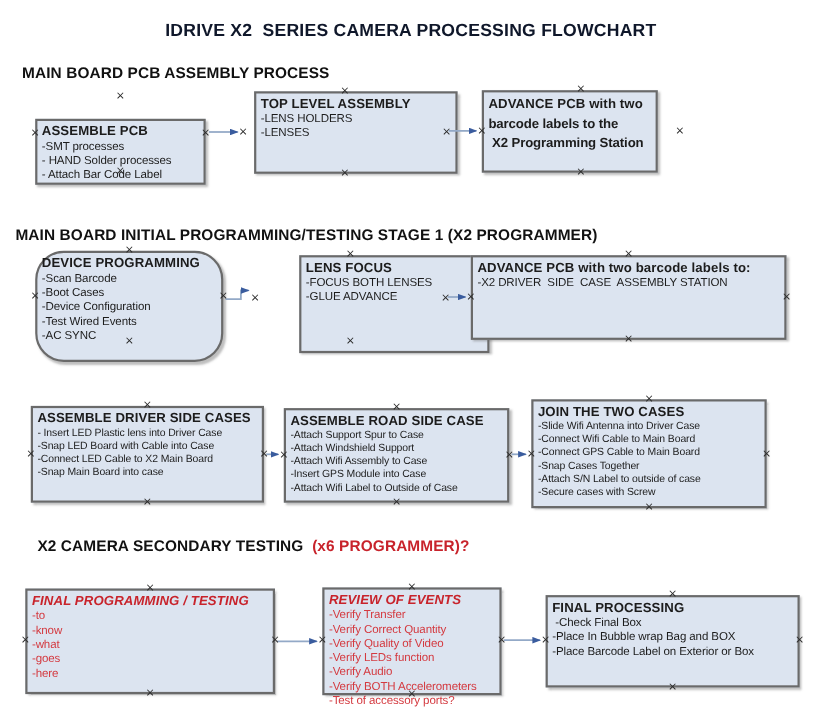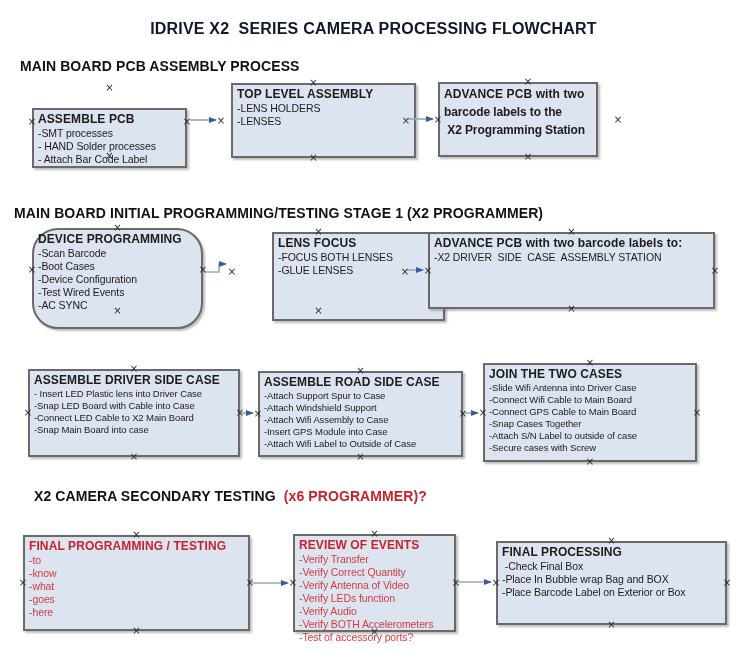--- a/index.html
+++ b/index.html
@@ -32,21 +32,21 @@
   }
   .btitle{
     font-size:12px;font-weight:bold;line-height:16px;white-space:pre;letter-spacing:.1px;
   }
   .bitem{
     font-size:10.5px;line-height:13px;white-space:pre;letter-spacing:-.1px;
   }
   .box.items-sm .bitem{font-size:9.5px;line-height:12px;}
   .box.items-bold .bitem{font-size:12px;font-weight:bold;line-height:18px;}
   .box.items-bold .btitle{line-height:18px;}
-  .box.red .btitle{color:var(--red-title);}
+  .box.red .btitle{color:var(--red-title);font-style:italic;}
   .box.red .bitem{color:var(--red-item);}
   .handle{
     position:absolute;transform:translate(-50%,-50%);
     font-size:10px;line-height:10px;color:#2b2b2b;
     font-family:"DejaVu Sans",sans-serif;z-index:5;
   }
 </style>
 </head>
 <body>
 
@@ -79,28 +79,28 @@
         <div class="btitle">DEVICE PROGRAMMING</div>
         <div class="bitem">-Scan Barcode</div>
         <div class="bitem">-Boot Cases</div>
         <div class="bitem">-Device Configuration</div>
         <div class="bitem">-Test Wired Events</div>
         <div class="bitem">-AC SYNC</div>
       </div>
       <div class="box" style="left: 232px; top: 232px; width: 173px; height: 89px; margin-left: 40px;">
         <div class="btitle">LENS FOCUS</div>
         <div class="bitem">-FOCUS BOTH LENSES</div>
-        <div class="bitem">-GLUE LENSES</div>
+        <div class="bitem">-GLUE ADVANCE</div>
       </div>
       <div class="box" style="left: 428px; top: 232px; width: 287px; height: 77px;">
         <div class="btitle">ADVANCE PCB with two barcode labels to:</div>
         <div class="bitem">-X2 DRIVER  SIDE  CASE  ASSEMBLY STATION</div>
       </div>
       <div class="box items-sm" style="left: 28px; top: 369px; width: 212px; height: 88px;">
-        <div class="btitle">ASSEMBLE DRIVER SIDE CASE</div>
+        <div class="btitle">ASSEMBLE DRIVER SIDE CASES</div>
         <div class="bitem">- Insert LED Plastic lens into Driver Case</div>
         <div class="bitem">-Snap LED Board with Cable into Case</div>
         <div class="bitem">-Connect LED Cable to X2 Main Board</div>
         <div class="bitem">-Snap Main Board into case</div>
       </div>
       <div class="box items-sm" style="left: 483px; top: 363px; width: 214px; height: 99px;">
         <div class="btitle">JOIN THE TWO CASES</div>
         <div class="bitem">-Slide Wifi Antenna into Driver Case</div>
         <div class="bitem">-Connect Wifi Cable to Main Board</div>
         <div class="bitem">-Connect GPS Cable to Main Board</div>
@@ -121,21 +121,21 @@
         <div class="bitem">-to</div>
         <div class="bitem">-know</div>
         <div class="bitem">-what</div>
         <div class="bitem">-goes</div>
         <div class="bitem">-here</div>
       </div>
       <div class="box red" style="left: 293px; top: 534px; width: 163px; height: 98px;">
         <div class="btitle">REVIEW OF EVENTS</div>
         <div class="bitem">-Verify Transfer</div>
         <div class="bitem">-Verify Correct Quantity</div>
-        <div class="bitem">-Verify Antenna of Video</div>
+        <div class="bitem">-Verify Quality of Video</div>
         <div class="bitem">-Verify LEDs function</div>
         <div class="bitem">-Verify Audio</div>
         <div class="bitem">-Verify BOTH Accelerometers</div>
         <div class="bitem">-Test of accessory ports?</div>
       </div>
       <div class="box" style="left: 496px; top: 541px; width: 231px; height: 84px;">
         <div class="btitle">FINAL PROCESSING</div>
         <div class="bitem"> -Check Final Box</div>
         <div class="bitem">-Place In Bubble wrap Bag and BOX</div>
         <div class="bitem">-Place Barcode Label on Exterior or Box</div>

